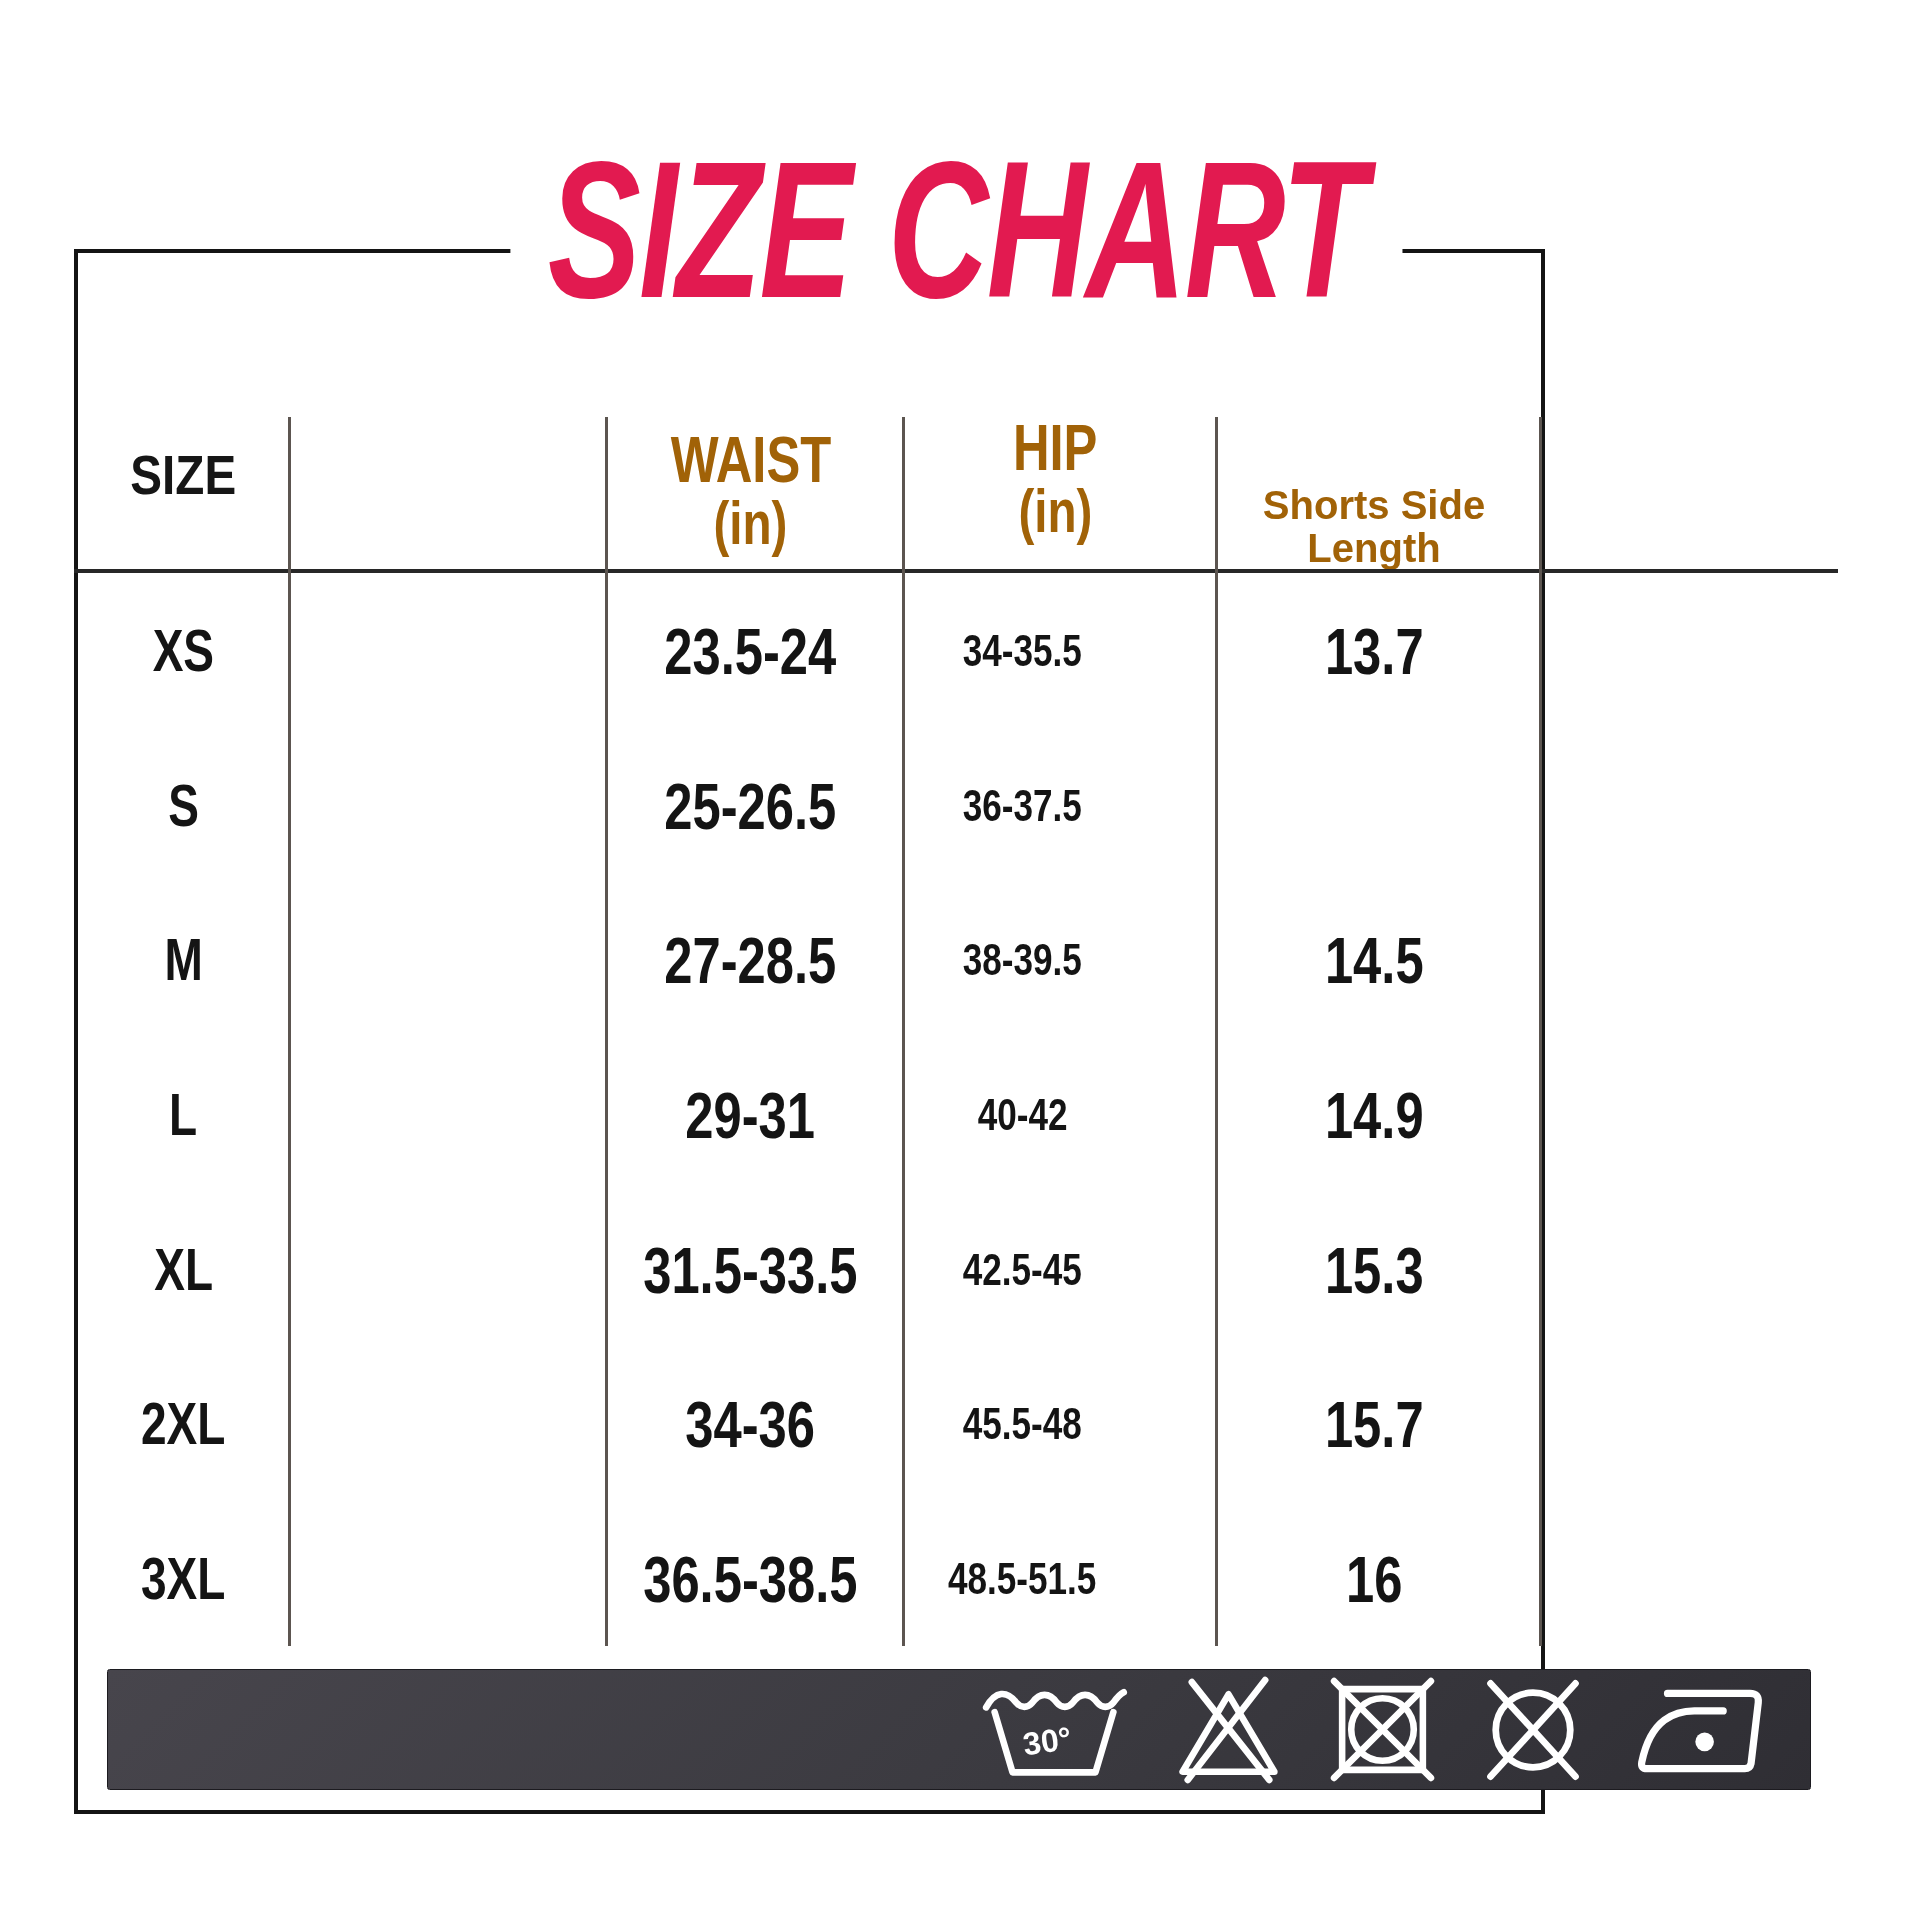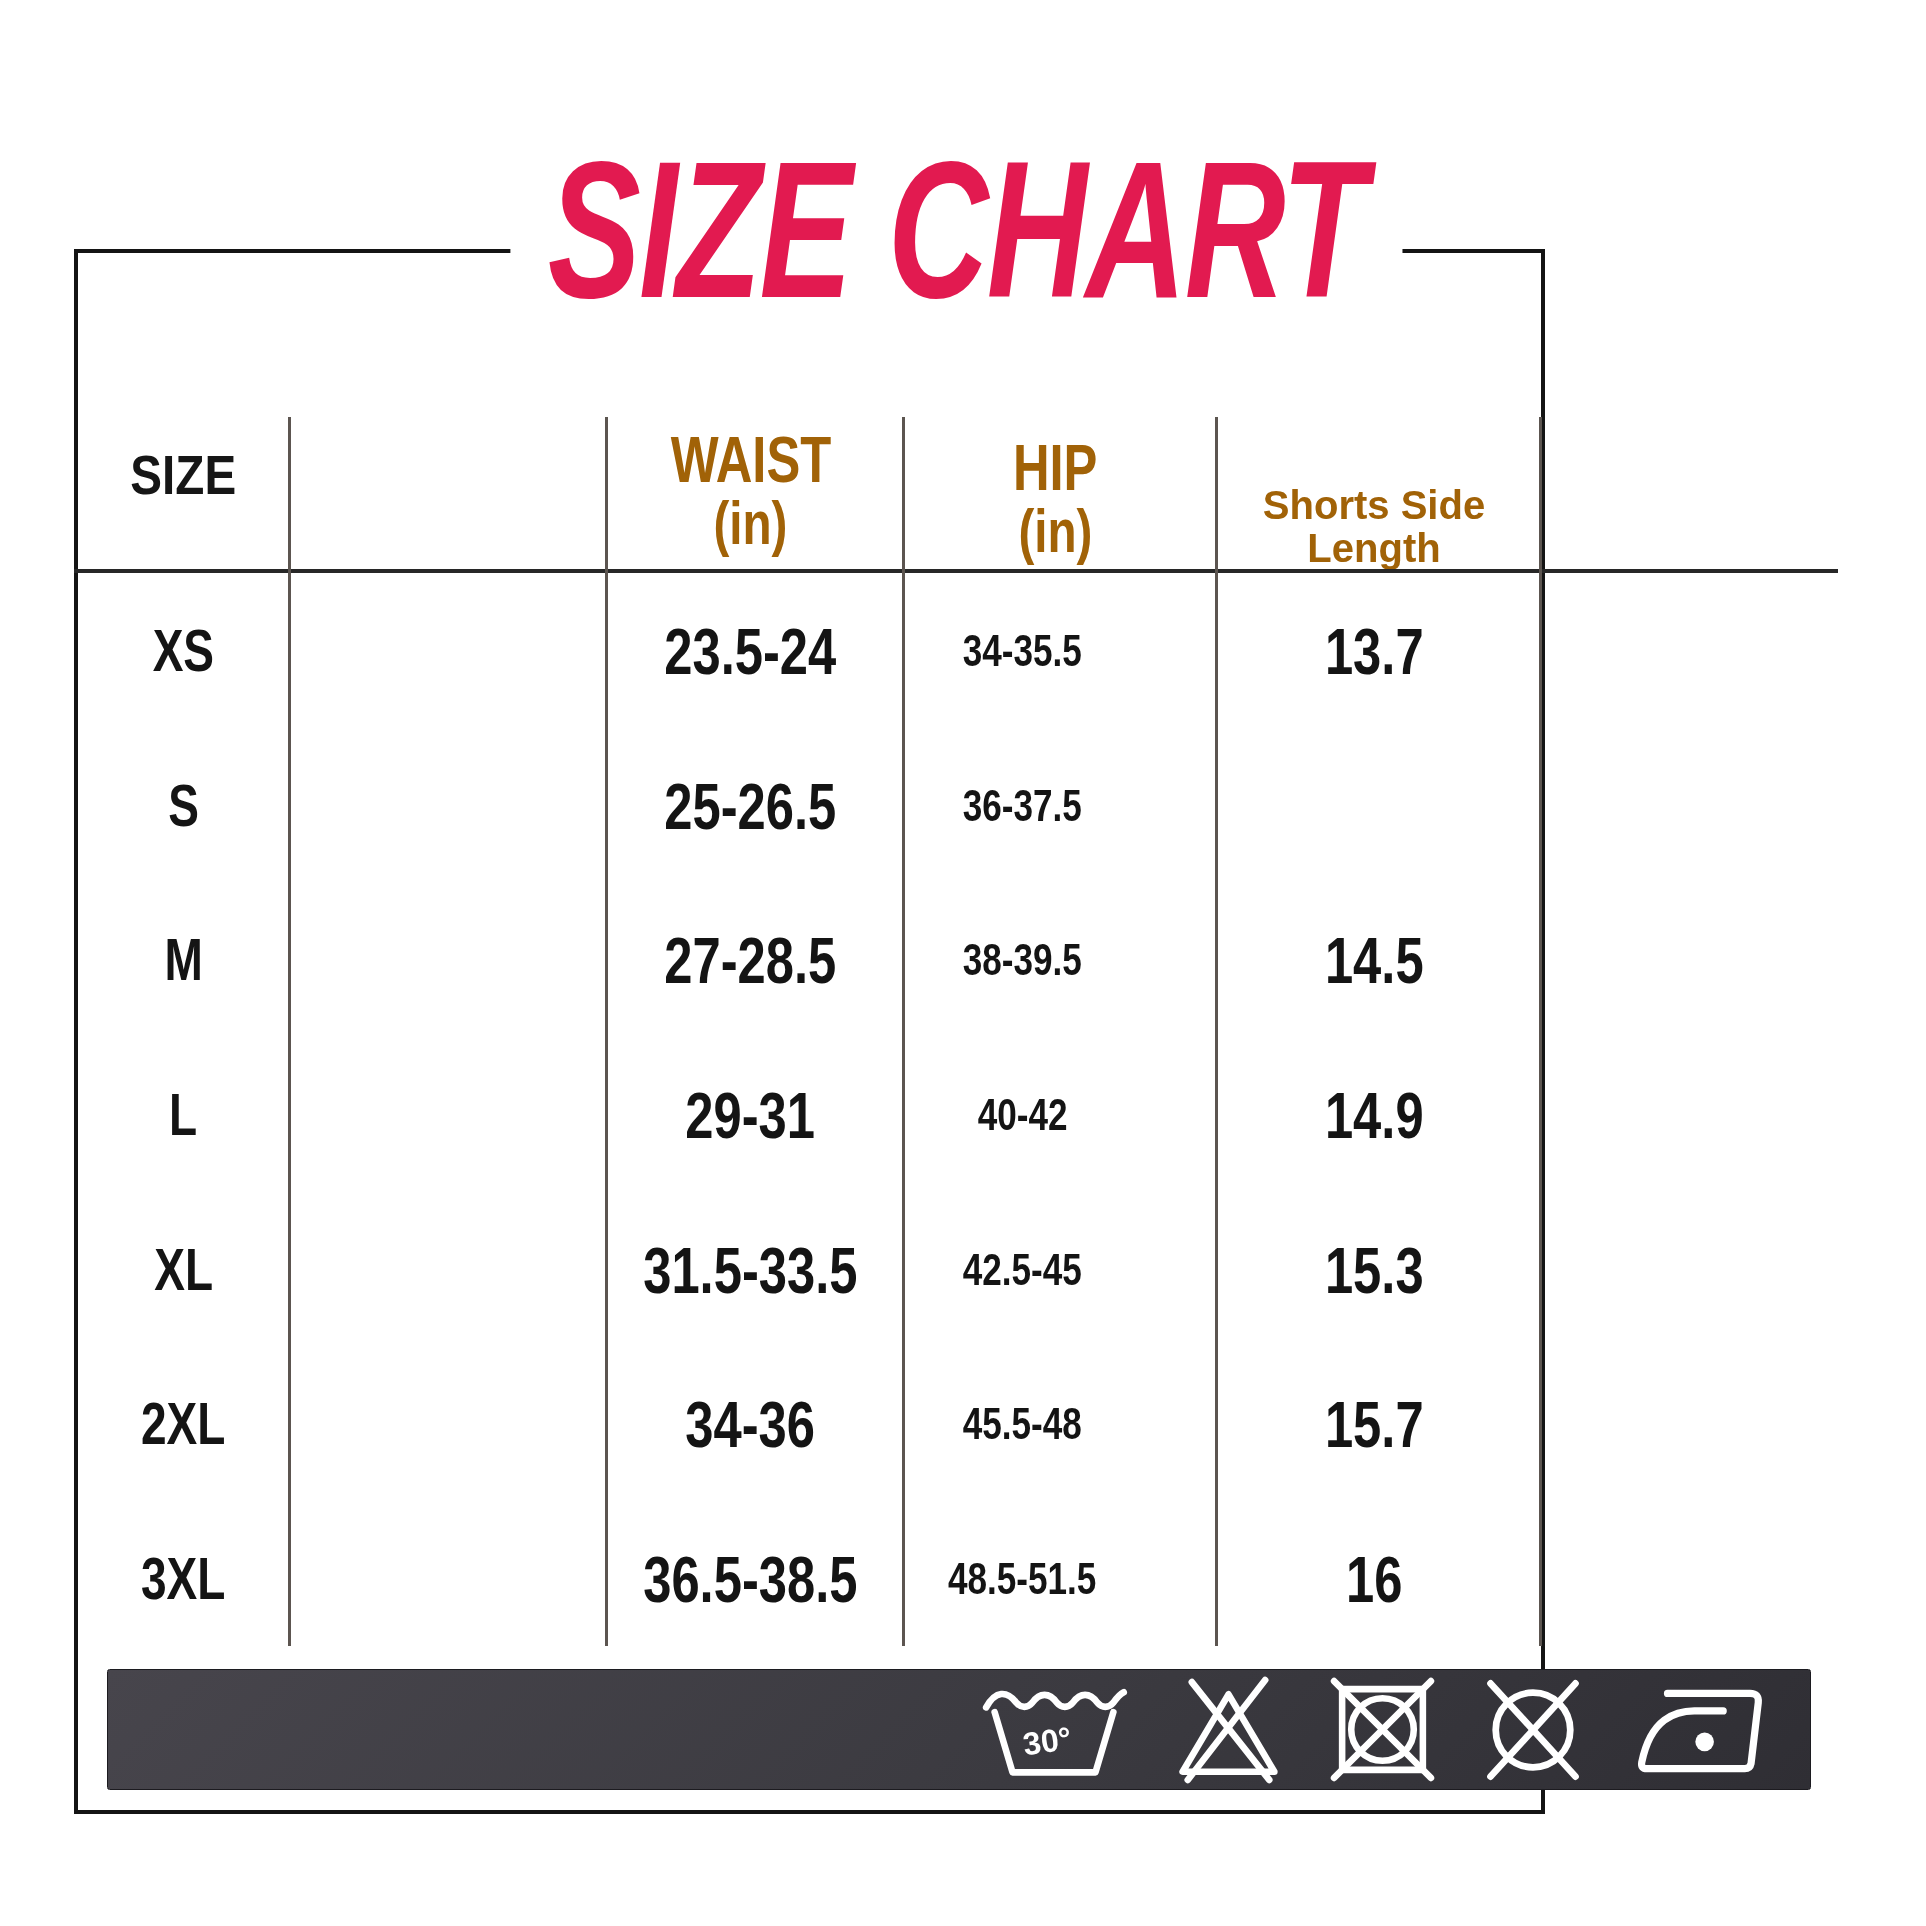--- a/index.html
+++ b/index.html
@@ -14,21 +14,21 @@
   .title-wrap{position:absolute;left:0;top:133px;width:100%;display:flex;
               justify-content:center;z-index:6;font-style:italic;}
   .title{display:inline-block;background:#ffffff;padding:0 52px;margin-left:-13px;
          font-size:194px;line-height:194px;font-weight:bold;color:#e21a50;
          letter-spacing:-2.6px;transform:scaleX(.72);white-space:nowrap;}
 
   
   .hcell{position:absolute;text-align:center;font-weight:bold;color:#a16207;}
   .h-size  {left:0;      width:211px; top:194px; font-size:56px; line-height:56px; color:#161616;}
   .h-waist {left:524px;  width:297px; top:176px; font-size:65px;line-height:62px;}
-  .h-hip   {left:821px; width:313px; top:184px; font-size:65px;line-height:62px;}
+  .h-hip   {left:821px; width:313px; top:164px; font-size:65px;line-height:62px;}
   .h-shorts{left:1134px; width:324px; top:184px; font-size:40px; line-height:43px;margin-top:47px;}
   .h-sub{font-size:61px;}
 
   .cx{display:inline-block;transform:scaleX(.78);transform-origin:50% 50%;white-space:nowrap;}
   .cx85{display:inline-block;transform:scaleX(.85);transform-origin:50% 50%;white-space:nowrap;}
 
   
   .hsep{position:absolute;left:-4.5px;top:316px;width:1764px;height:3.9px;background:#272727;}
 
   

